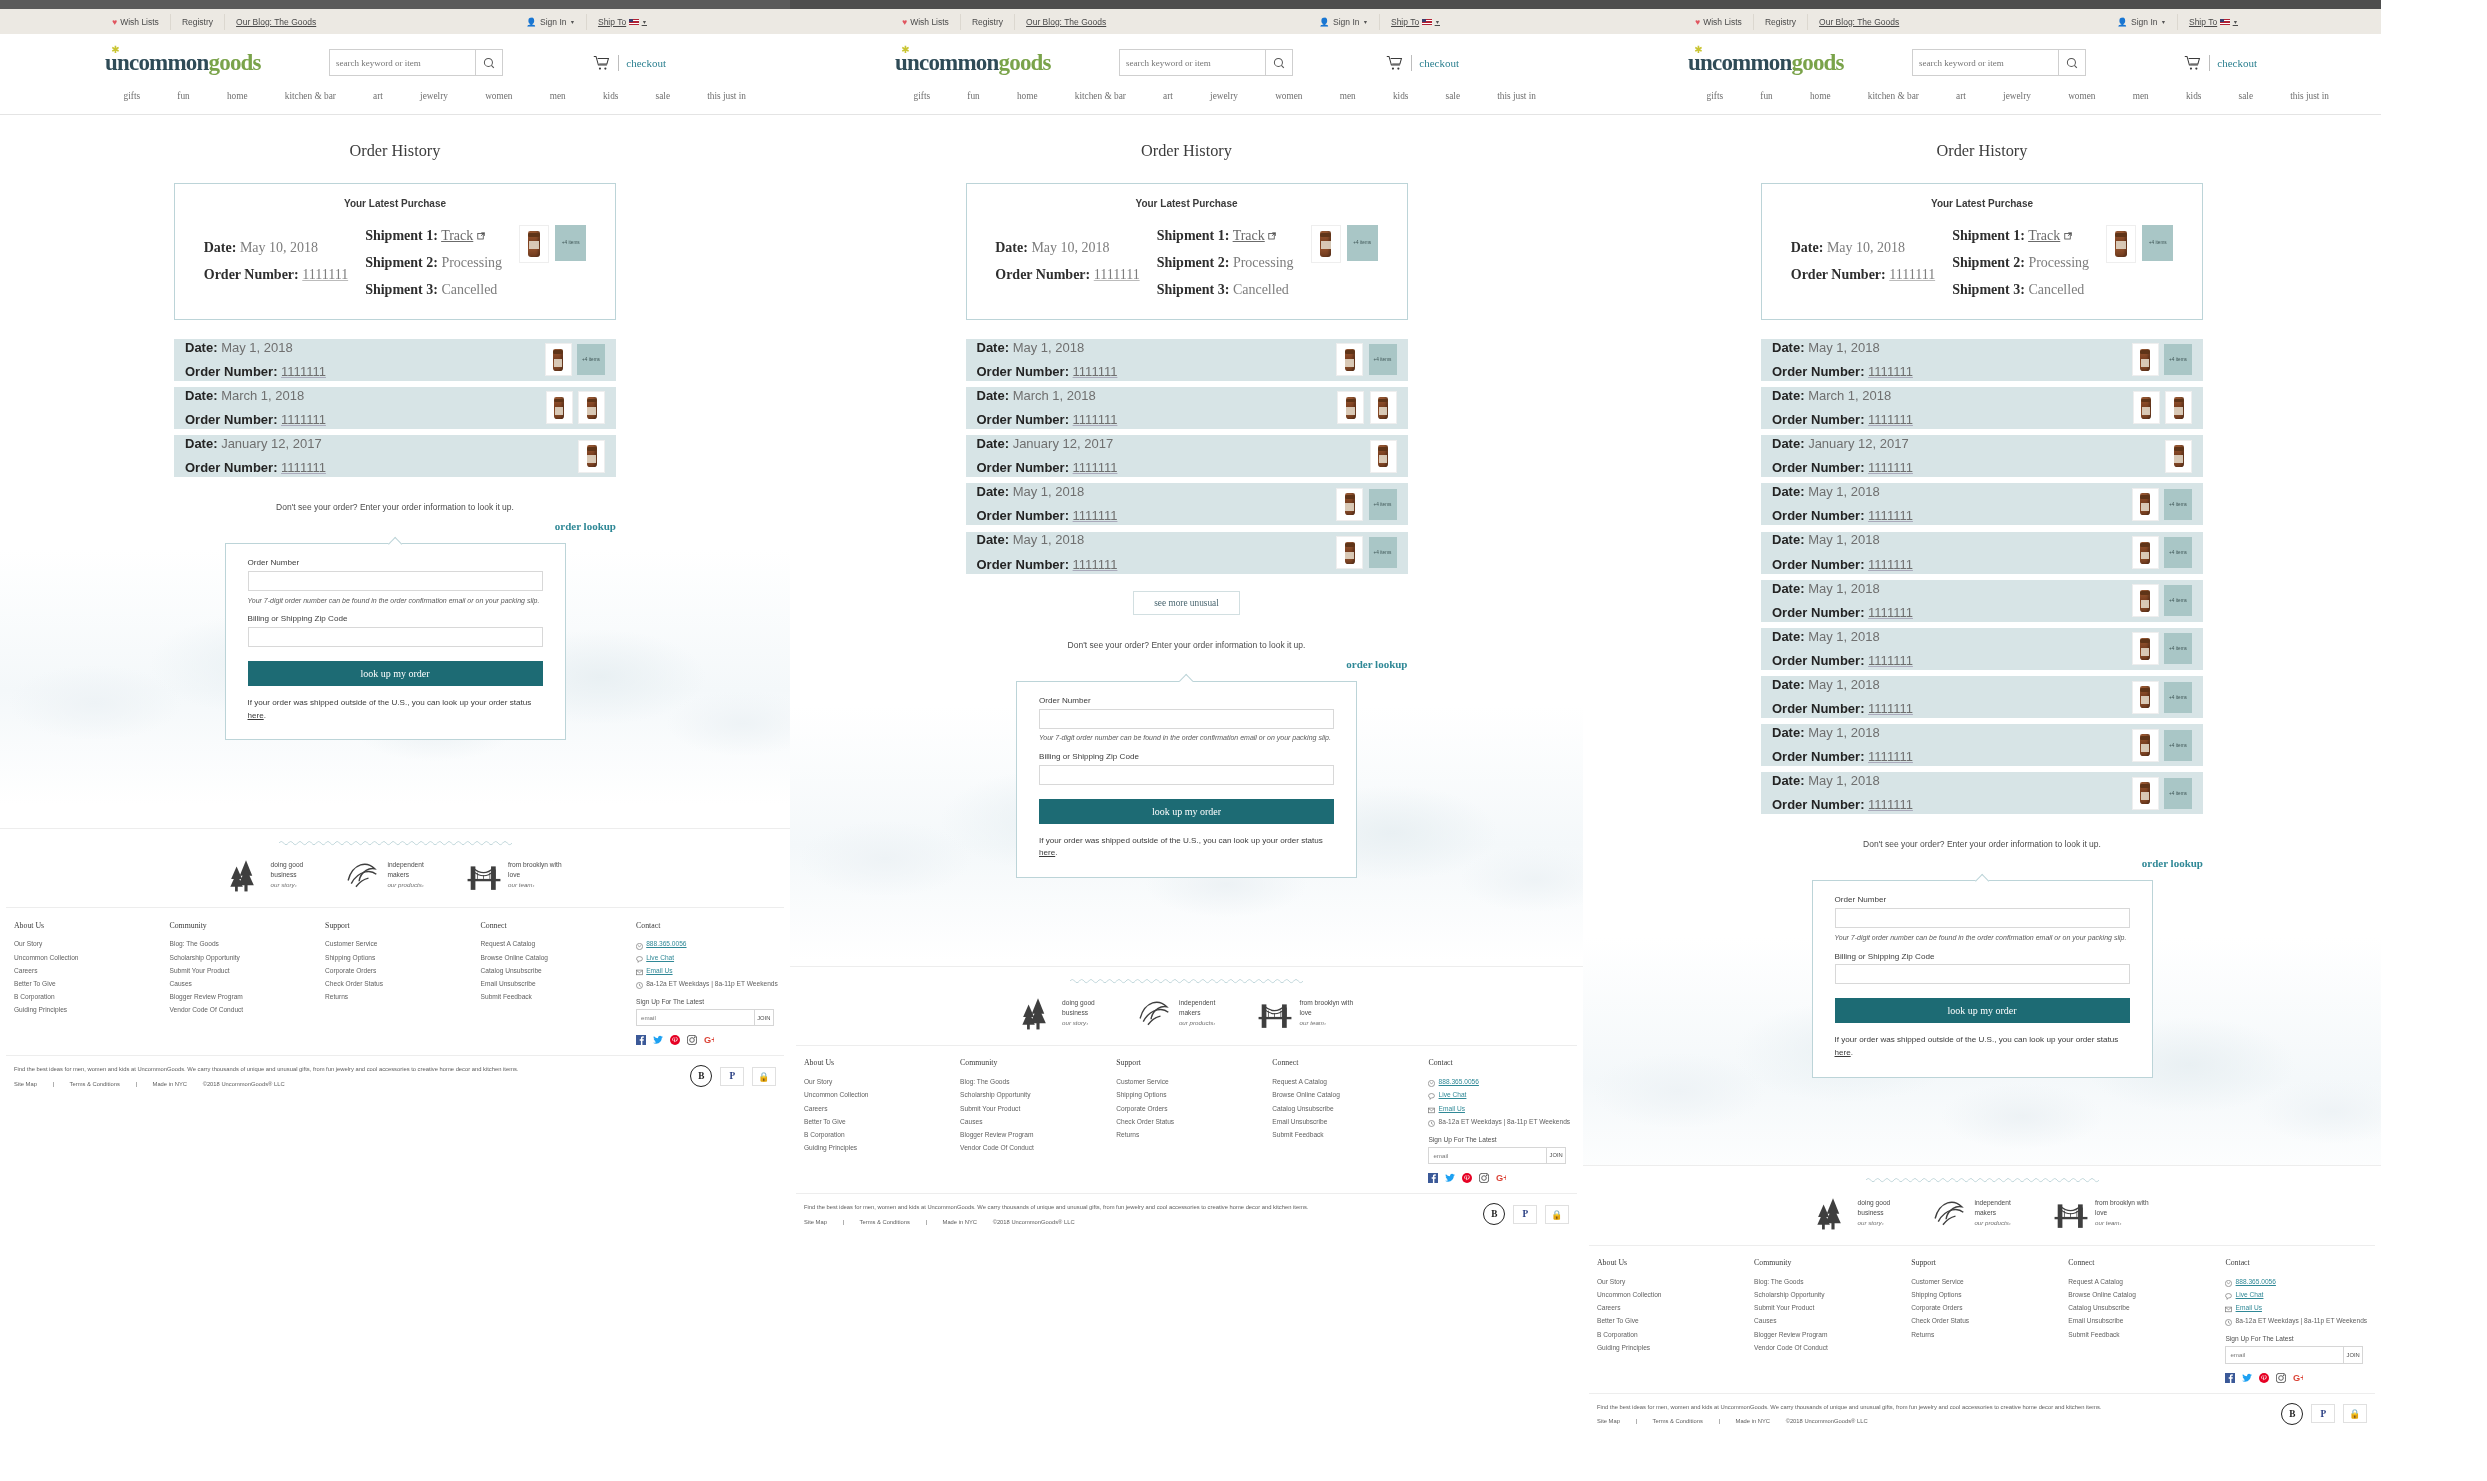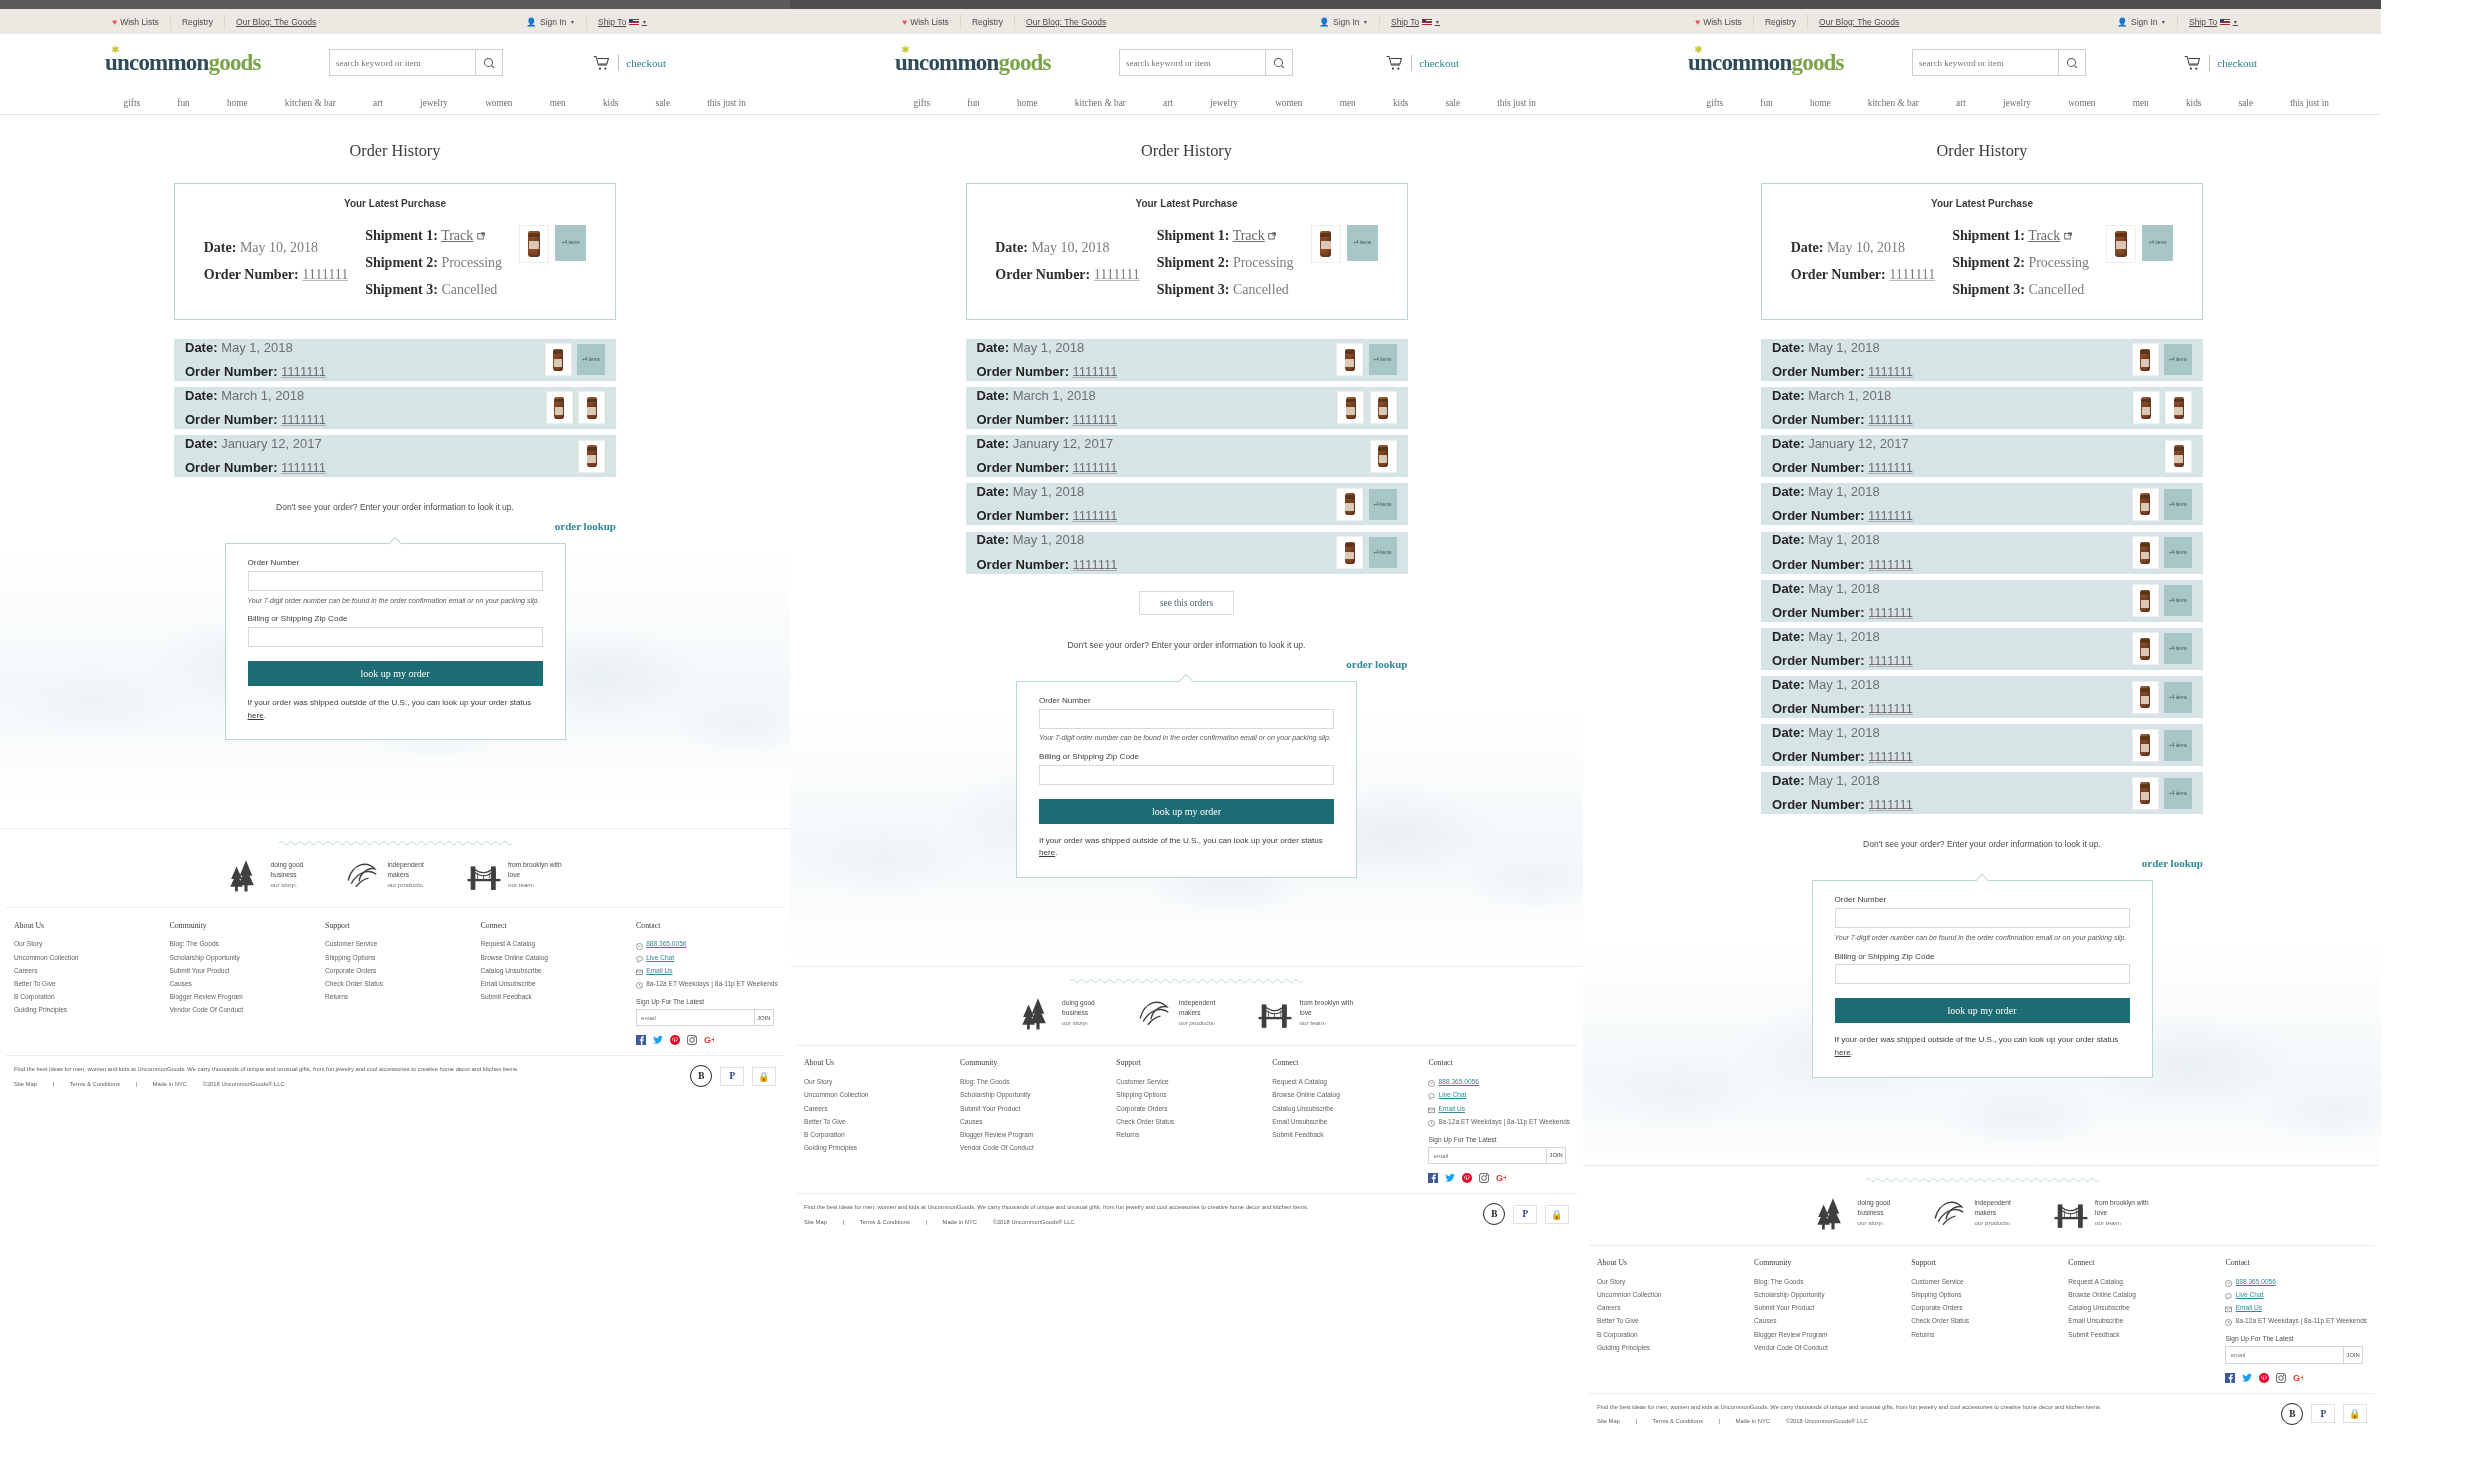--- a/index.html
+++ b/index.html
@@ -46,21 +46,21 @@
   .searchbox input{flex:1;border:none;outline:none;padding:0 6.2px;font-size:9px;color:#8a8a8a;
       font-family:"Liberation Serif",serif;background:transparent;}
   .searchbtn{width:26px;border-left:0.8px solid #cfcfcf;display:flex;align-items:center;justify-content:center;
       background:#fff;cursor:pointer;}
   .cart-area{margin-left:auto;margin-right:124px;display:flex;align-items:center;gap:7.8px;}
   .cart-ico{width:17px;height:15.5px;}
   .divider-v{width:0.8px;height:15.5px;background:#bdbdbd;}
   .checkout{color:#2a7f8f;font-size:11px;}
 
   
-  .nav{height:23px;display:flex;align-items:center;border-bottom:0.8px solid #e4e4e4;background:#fff;}
+  .nav{height:23px;display:flex;border-bottom:0.8px solid #e4e4e4;background:#fff;}
   .nav .inner{margin-left:105px;display:flex;gap:0;}
   .nav a{color:#6f6f6f;font-size:9.3px;text-decoration:none;padding:0 18.6px;white-space:nowrap;}
 
   
   .content{position:relative;background:#fff;}
   .clouds{position:absolute;left:0;right:0;height:256px;
      background:
        radial-gradient(ellipse 124px 54px at 12% 60%, #eef3f6 0%, rgba(238,243,246,0) 70%),
        radial-gradient(ellipse 155px 70px at 33% 45%, #eaf1f4 0%, rgba(234,241,244,0) 72%),
        radial-gradient(ellipse 116px 47px at 55% 70%, #edf2f5 0%, rgba(237,242,245,0) 70%),
@@ -653,21 +653,21 @@
                 </div>
                 <div class="rthumbs">
                   <span class="thumb">
                     <span class="jar"></span>
                   </span>
                   <span class="thumb-more">+4 items</span>
                 </div>
               </div>
             </div>
             <div class="see-more-wrap">
-              <button class="see-more">see this orders</button>
+              <button class="see-more">see more unusual</button>
             </div>
             <div>
               <div class="lookup-note">Don't see your order? Enter your order information to look it up.</div>
               <div class="lookup-title">order lookup</div>
               <div class="lookup-card"><div class="fl">Order Number</div><input class="fi" value="" style=""><div class="hint">Your 7-digit order number can be found in the order confirmation email or on your packing slip.</div><div class="fl">Billing or Shipping Zip Code</div><input class="fi" value="" style=""><button class="btn-primary">look up my order</button><div class="outside">If your order was shipped outside of the U.S., you can look up your order status <a href="#">here</a>.</div></div>
             </div>
             <div class="needhelp">
               <div>Need help?</div>
               <div>Call 888.365.0056, use our live chat, or email help@uncommongoods.com.</div>
             </div>

